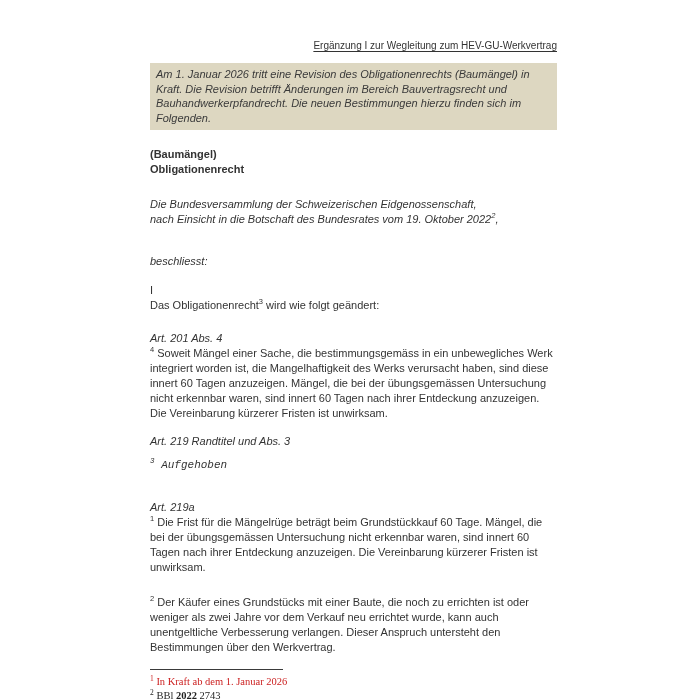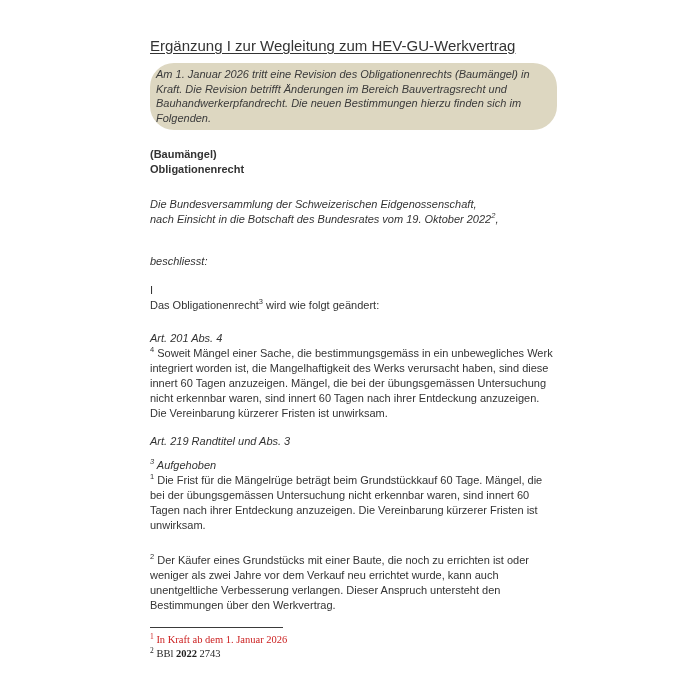--- a/index.html
+++ b/index.html
@@ -1,39 +1,39 @@
 <!DOCTYPE html>
 <html><head>
 <meta charset="utf-8">
 <style>
   * { margin:0; padding:0; box-sizing:border-box; }
   html, body { width:700px; height:700px; background:#ffffff; }
   body { font-family:"Liberation Sans", sans-serif; color:#333333; -webkit-font-smoothing:antialiased; }
   .page { position:relative; width:700px; height:700px; overflow:hidden; background:#ffffff; }
   .content { position:absolute; left:150px; top:39px; width:407px; font-size:11px; line-height:15px; }
 
-  .doc-title { font-size:15px; font-weight:400; line-height:14px; text-decoration:underline; text-underline-offset:2px; }
+  .doc-title { font-size:10px; font-weight:400; line-height:14px; text-decoration:underline; text-underline-offset:2px;text-align:right; }
 
-  .notice-box { background:#ddd7c1; font-style:italic; color:#3a3a3a; padding:4px 7px 5px 6px; margin-top:10px; line-height:14.5px;border-radius:24px; }
+  .notice-box { background:#ddd7c1; font-style:italic; color:#3a3a3a; padding:4px 7px 5px 6px; margin-top:10px; line-height:14.5px; }
 
   .law-heading { margin-top:17px; font-weight:bold; line-height:15px; }
 
   .preamble { margin-top:20px; font-style:italic; }
   .decree   { margin-top:27px; font-style:italic; }
 
   .section-block { margin-top:14px; }
 
   .art-heading { font-style:italic; }
   .art-heading.m201  { margin-top:18px; }
   .art-heading.m219  { margin-top:13px; }
   .art-heading.m219a { margin-top:27px; }
 
   .para { }
   .para.tight { margin-top:20px; }
-  .para.italic { font-style:italic; margin-top:9px; }
+  .para.italic { font-style:italic; margin-top:9px;font-family:Liberation Mono, monospace; }
 
   sup { font-size:7.5px; vertical-align:super; line-height:0; letter-spacing:0; }
   .red { color:#cc2222; }
 
   .footnotes { margin-top:14px; font-family:"Liberation Serif", serif; font-size:10.5px; line-height:14px; color:#1f1f1f; }
   .fn-rule { width:133px; border-top:1.2px solid #3a3a3a; margin-bottom:5px; }
   .fn-line { white-space:nowrap; }
   .fn-bold { font-weight:bold; }
 </style>
 </head>
@@ -64,20 +64,21 @@
       <div>I</div>
       <div><span>Das Obligationenrecht</span><sup>3</sup><span> wird wie folgt geändert:</span></div>
     </div>
 
     <div class="art-heading m201">Art. 201 Abs. 4</div>
     <div class="para"><sup>4</sup> <span>Soweit Mängel einer Sache, die bestimmungsgemäss in ein unbewegliches Werk integriert worden ist, die Mangelhaftigkeit des Werks verursacht haben, sind diese innert 60 Tagen anzuzeigen. Mängel, die bei der übungsgemässen Untersuchung nicht erkennbar waren, sind innert 60 Tagen nach ihrer Entdeckung anzuzeigen. Die Vereinbarung kürzerer Fristen ist unwirksam.</span></div>
 
     <div class="art-heading m219">Art. 219 Randtitel und Abs. 3</div>
     <div class="para italic"><sup>3</sup> <span>Aufgehoben</span></div>
 
+    <div class="art-heading m219a">Art. 219a</div>
     <div class="para"><sup>1</sup> <span>Die Frist für die Mängelrüge beträgt beim Grundstückkauf 60 Tage. Mängel, die bei der übungsgemässen Untersuchung nicht erkennbar waren, sind innert 60 Tagen nach ihrer Entdeckung anzuzeigen. Die Vereinbarung kürzerer Fristen ist unwirksam.</span></div>
     <div class="para tight"><sup>2</sup> <span>Der Käufer eines Grundstücks mit einer Baute, die noch zu errichten ist oder weniger als zwei Jahre vor dem Verkauf neu errichtet wurde, kann auch unentgeltliche Verbesserung verlangen. Dieser Anspruch untersteht den Bestimmungen über den Werkvertrag.</span></div>
 
     <div class="footnotes">
       <div class="fn-rule"></div>
       <div class="fn-line red"><sup>1</sup> <span>In Kraft ab dem 1. Januar 2026</span></div>
       <div class="fn-line"><sup>2</sup> <span>BBl </span><span class="fn-bold">2022</span><span> 2743</span></div>
 
     </div>
 

